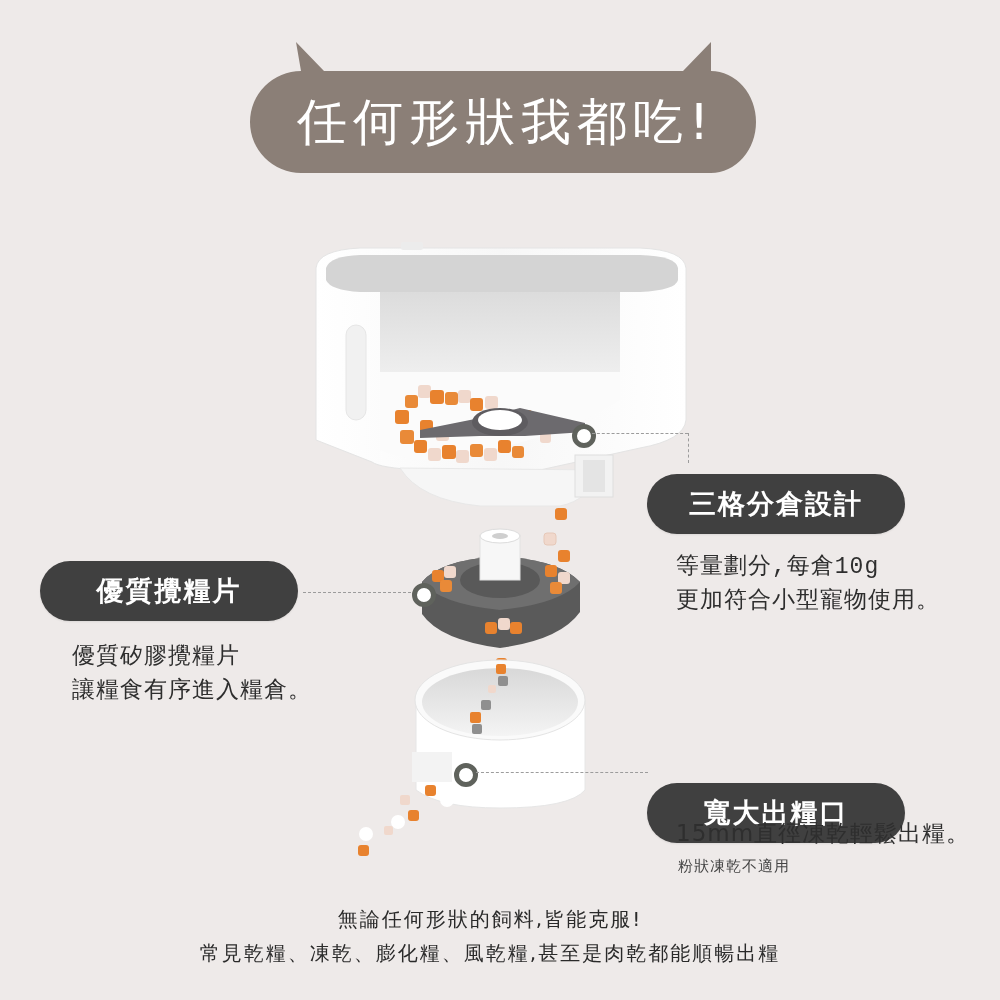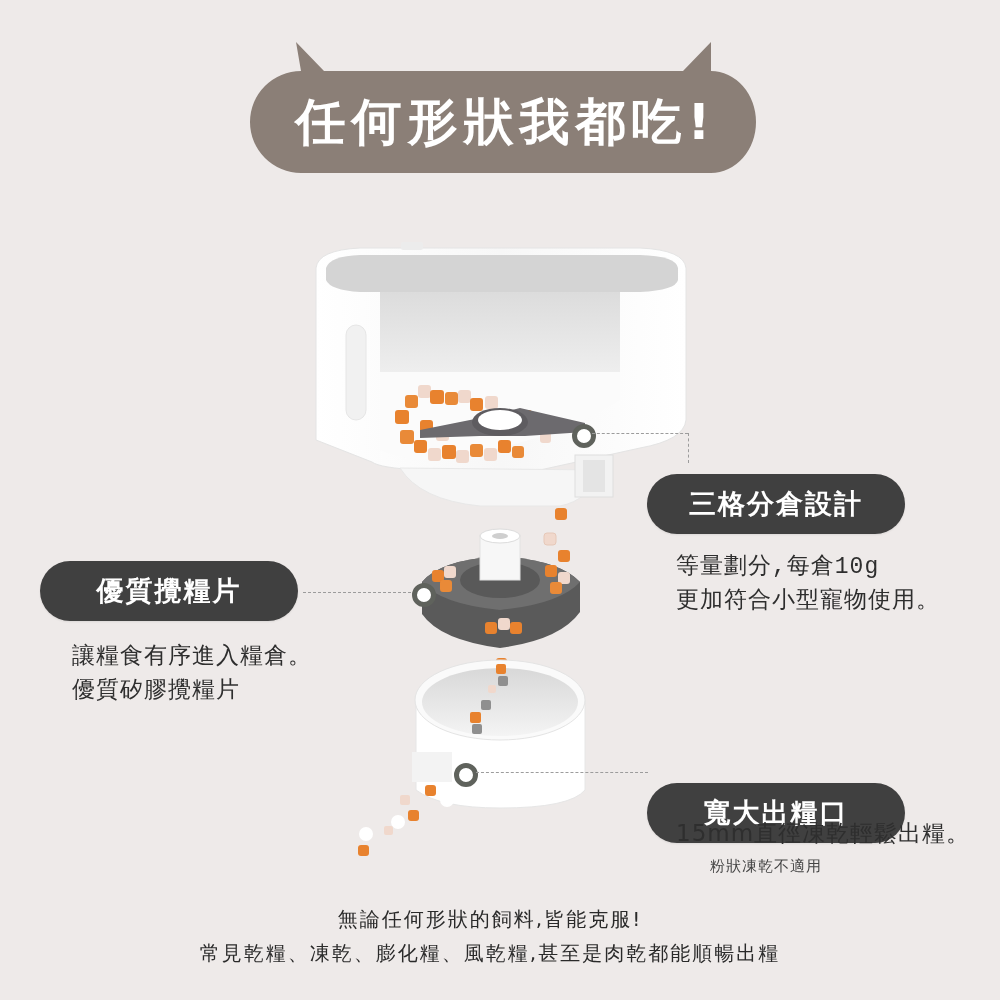--- a/index.html
+++ b/index.html
@@ -10,21 +10,21 @@
     color: #333;
   }
   .abs { position: absolute; }
 
   
   #title-bubble { left: 250px; top: 42px; width: 506px; height: 132px; }
   #title-bubble svg { position: absolute; left: 0; top: 0; }
   #title-text {
     position: absolute; left: 0; top: 29px; width: 506px; height: 102px;
     display: flex; align-items: center; justify-content: center;
-    color: #fff; font-size: 50px; font-weight: bold; letter-spacing: 6px;
+    color: #fff; font-size: 50px; font-weight: normal; letter-spacing: 6px;
     padding-left: 6px; box-sizing: border-box;
   }
 
   .pill {
     position: absolute; height: 60px; border-radius: 30px;
     background: #404040; color: #fff; font-size: 27px; font-weight: bold;
     display: flex; align-items: center; justify-content: center; letter-spacing: 2px;
     box-shadow: 0 1px 2px rgba(0,0,0,0.08);
   }
   .desc { position: absolute; font-size: 23px; line-height: 34px; color: #2e2e2e; letter-spacing: 1px; white-space: nowrap; }
@@ -173,24 +173,24 @@
 <div class="dash-h" style="left:476px; top:772px; width:172px;"></div>
 
 <div class="pill" style="left:647px; top:474px; width:258px;">三格分倉設計</div>
 <div class="desc" style="left:676px; top:550px;font-family:Liberation Mono, monospace;">
   <div>等量劃分,每倉10g</div>
   <div>更加符合小型寵物使用。</div>
 </div>
 
 <div class="pill" style="left:40px; top:561px; width:258px;">優質攪糧片</div>
 <div class="desc" style="left:72px; top:638px;">
+  <div>優質矽膠攪糧片</div>
   <div>讓糧食有序進入糧倉。</div>
-  <div>優質矽膠攪糧片</div>
 </div>
 
 <div class="pill" style="left:647px; top:741px; width:258px;margin-top:42px;">寬大出糧口</div>
 <div class="desc" style="left:676px; top:816px;">
   <div>15mm直徑凍乾輕鬆出糧。</div>
 </div>
-<div class="note" style="left:678px; top:857px;margin-left:32px;">粉狀凍乾不適用</div>
+<div class="note" style="left:678px; top:857px;">粉狀凍乾不適用</div>
 
 <div class="footer" style="top:906px;">無論任何形狀的飼料,皆能克服!</div>
 <div class="footer" style="top:940px;">常見乾糧、凍乾、膨化糧、風乾糧,甚至是肉乾都能順暢出糧</div>
 
 </body></html>

